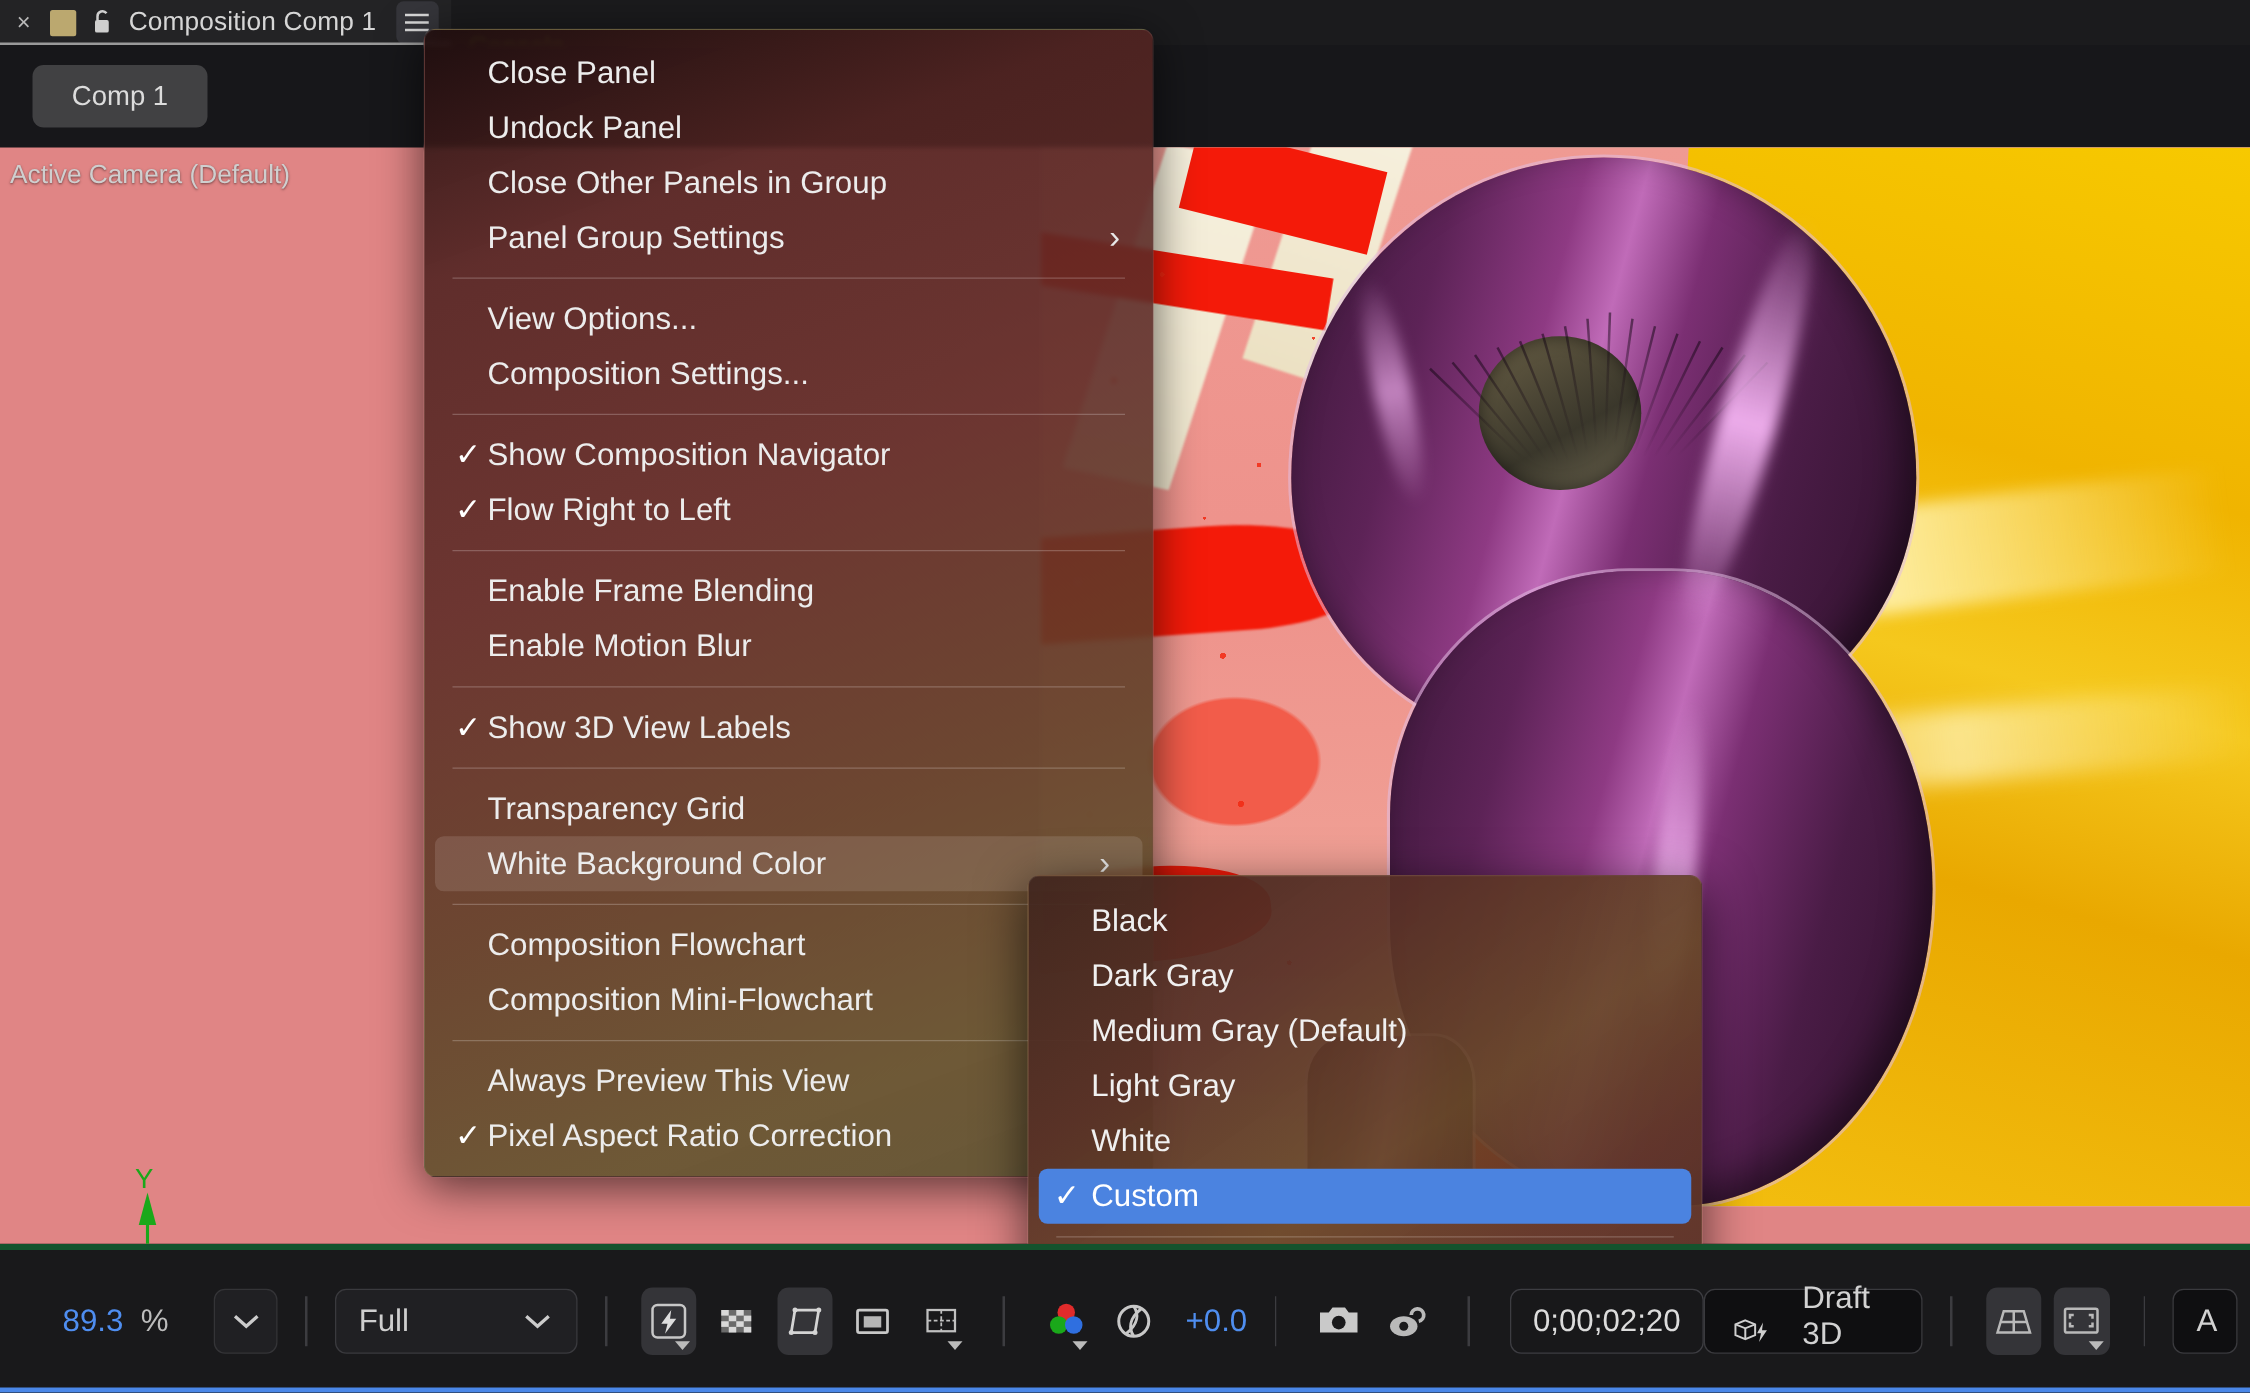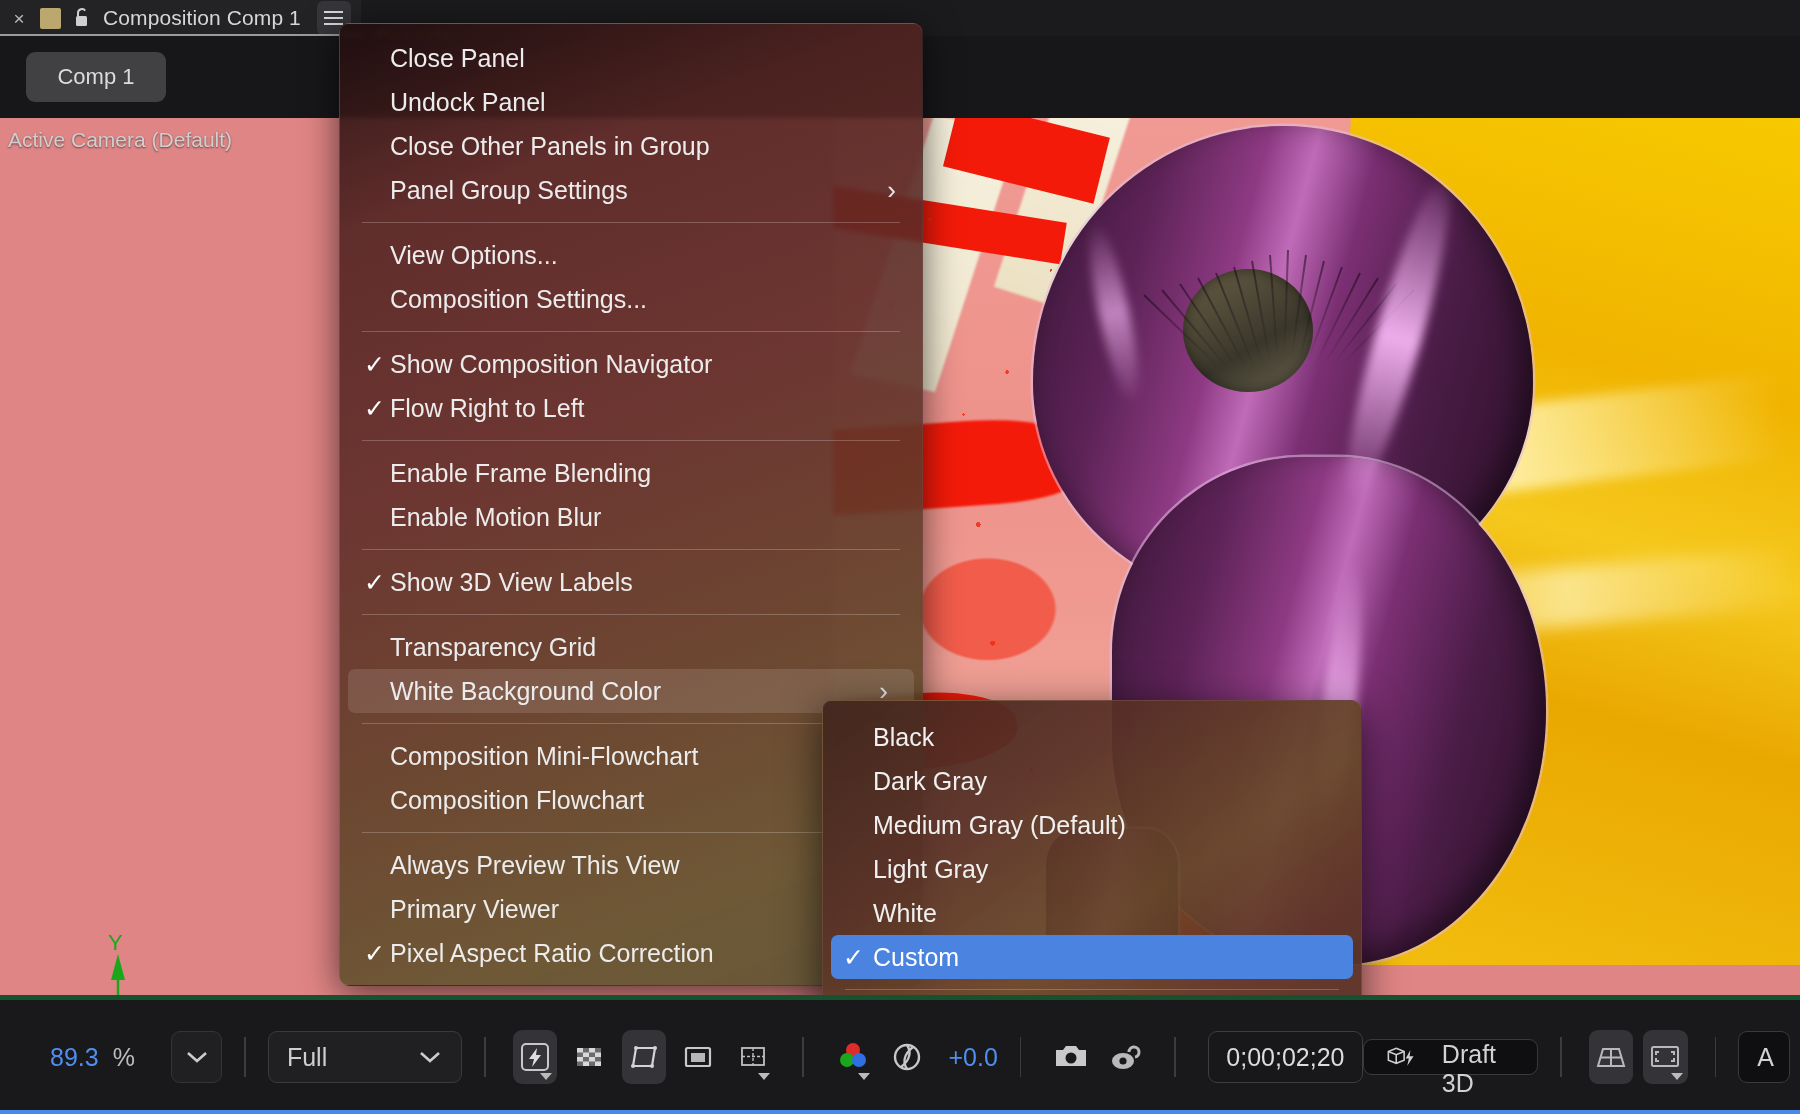--- a/index.html
+++ b/index.html
@@ -288,23 +288,23 @@
   }
   .icon-btn.on { background: #343438; }
   .tb-exposure { color: #4f8ef0; font-size: 25px; margin-left: 14px; }
   .tb-time {
     width: 188px; height: 52px; border-radius: 9px;
     background: #18181a; border: 1px solid #3d3d42;
     display:flex; align-items:center; justify-content:center;
     color:#dcdcdc; font-size:25px; cursor: pointer; margin-left: 10px;
   }
   .tb-draft {
-    height: 36px; border-radius: 9px; background: #0f0f11;
+    height: 52px; border-radius: 9px; background: #0f0f11;
     border: 1px solid #3a3a3e;
-    display:flex; align-items:flex-start; gap: 26px;
+    display:flex; align-items:flex-end; gap: 26px;
     padding: 0 22px; cursor: pointer;
   }
   .tb-draft span { color:#d2d2d2; font-size: 25px; }
   .tb-rightmost {
     height: 52px; border-radius: 9px; background: #0f0f11;
     border: 1px solid #3a3a3e;
     display:flex; align-items:center; padding: 0 18px;
     color:#d2d2d2; font-size: 25px; overflow: hidden; cursor: pointer;
   }
   .caret-dn {
@@ -520,31 +520,28 @@
       <div class="mdiv"></div>
       <div class="mi">
         <span class="lbl">Transparency Grid</span>
       </div>
       <div class="mi hl">
         <span class="lbl">White Background Color</span>
         <span class="arrow">›</span>
       </div>
       <div class="mdiv"></div>
       <div class="mi">
+        <span class="lbl">Composition Flowchart</span>
+      </div>
+      <div class="mi">
         <span class="lbl">Composition Mini-Flowchart</span>
       </div>
-      <div class="mi">
-        <span class="lbl">Composition Flowchart</span>
-      </div>
       <div class="mdiv"></div>
       <div class="mi">
         <span class="lbl">Always Preview This View</span>
-      </div>
-      <div class="mi">
-        <span class="lbl">Primary Viewer</span>
       </div>
       <div class="mi">
         <span class="chk">✓</span>
         <span class="lbl">Pixel Aspect Ratio Correction</span>
       </div>
     </div>
 
   <div class="submenu" id="submenu">
       <div class="smi">
         <span>Black</span>

